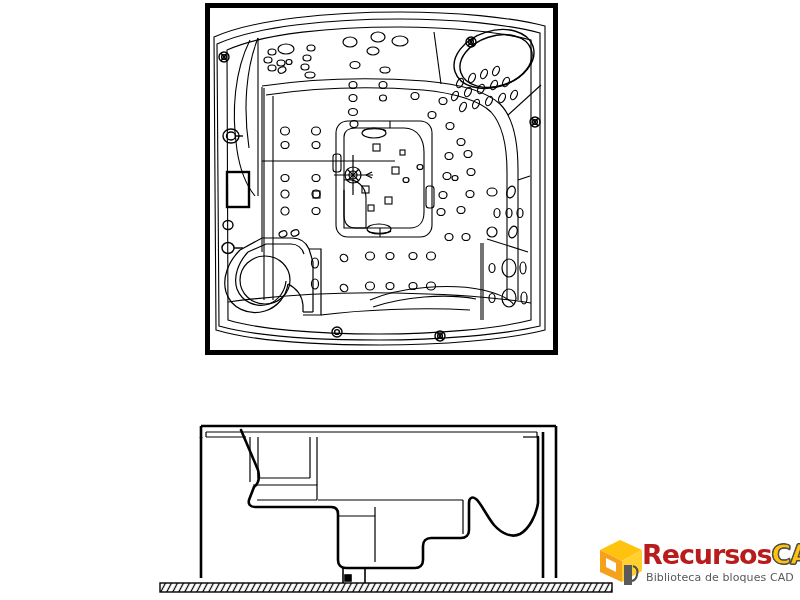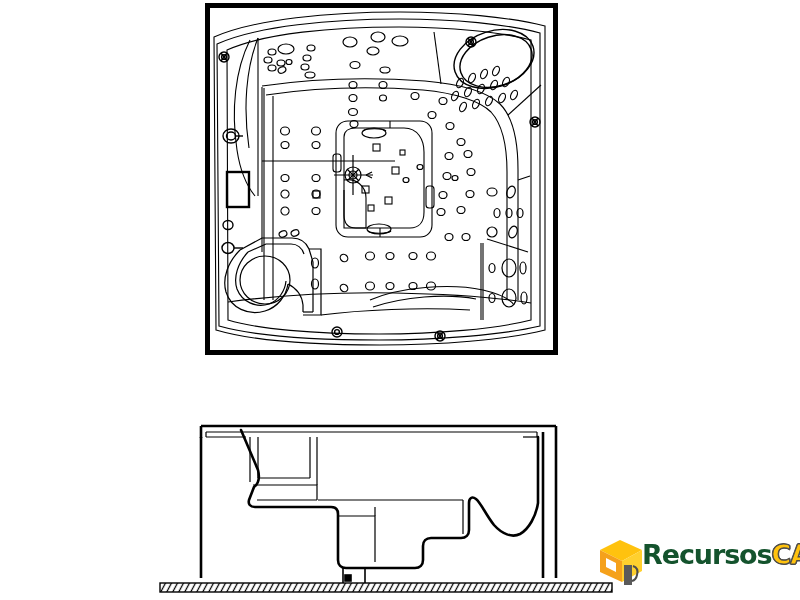--- a/index.html
+++ b/index.html
@@ -48,21 +48,21 @@
     top: 4px;
     height: 30px;
     white-space: nowrap;
     font-family: "DejaVu Sans", sans-serif;
     font-size: 27px;
     font-weight: bold;
     letter-spacing: -1.1px;
     line-height: 30px;
   }
   .word-recursos {
-    color: #14532d;
+    color: #b91c1c;
   }
   .word-cad {
     color: #ffc20e;
     -webkit-text-stroke: 1px #4d4d4d;
     text-shadow:
       -1px 0 #4d4d4d, 1px 0 #4d4d4d,
       0 -1px #4d4d4d, 0 1px #4d4d4d;
   }
   #brand-tagline {
     position: absolute;
@@ -462,15 +462,16 @@
       <polygon points="10,20 20,25 20,34 10,29" fill="#ffffff"></polygon>
 
       <rect x="28" y="27" width="8" height="20" fill="#5a5a5a"></rect>
       <path d="M37,28 q6,2 4,9 q-1,5 -5,6" fill="none" stroke="#4d4d4d" stroke-width="2"></path>
     </svg>
 
     <div id="brand-wordmark">
       <span class="word-recursos">Recursos</span><span class="word-cad">CAD</span>
     </div>
 
+    <div id="brand-tagline">Biblioteca de bloques CAD</div>
   </div>
 
 </div>
 
 </body></html>

